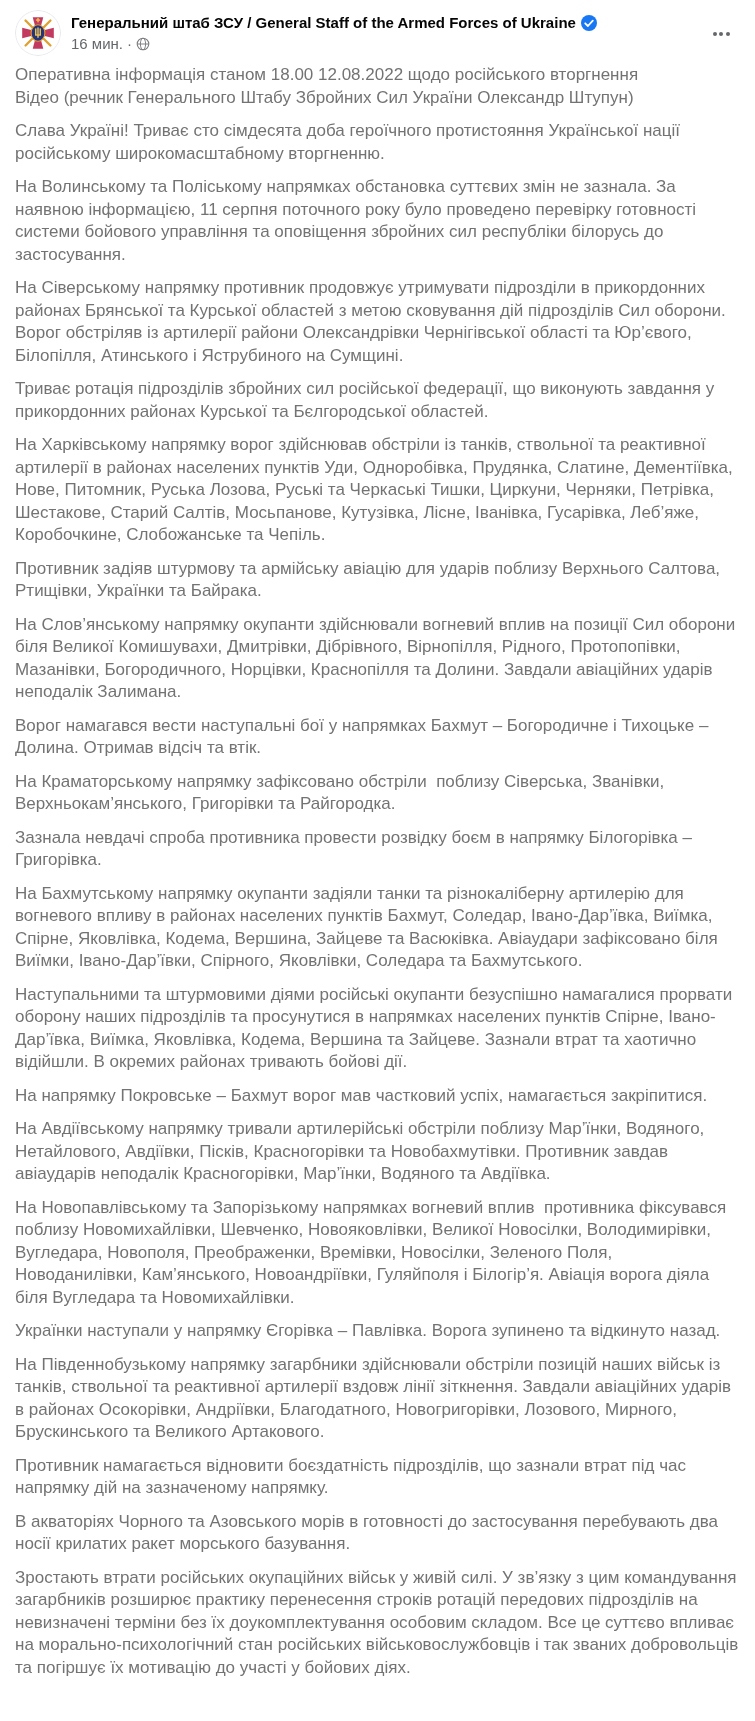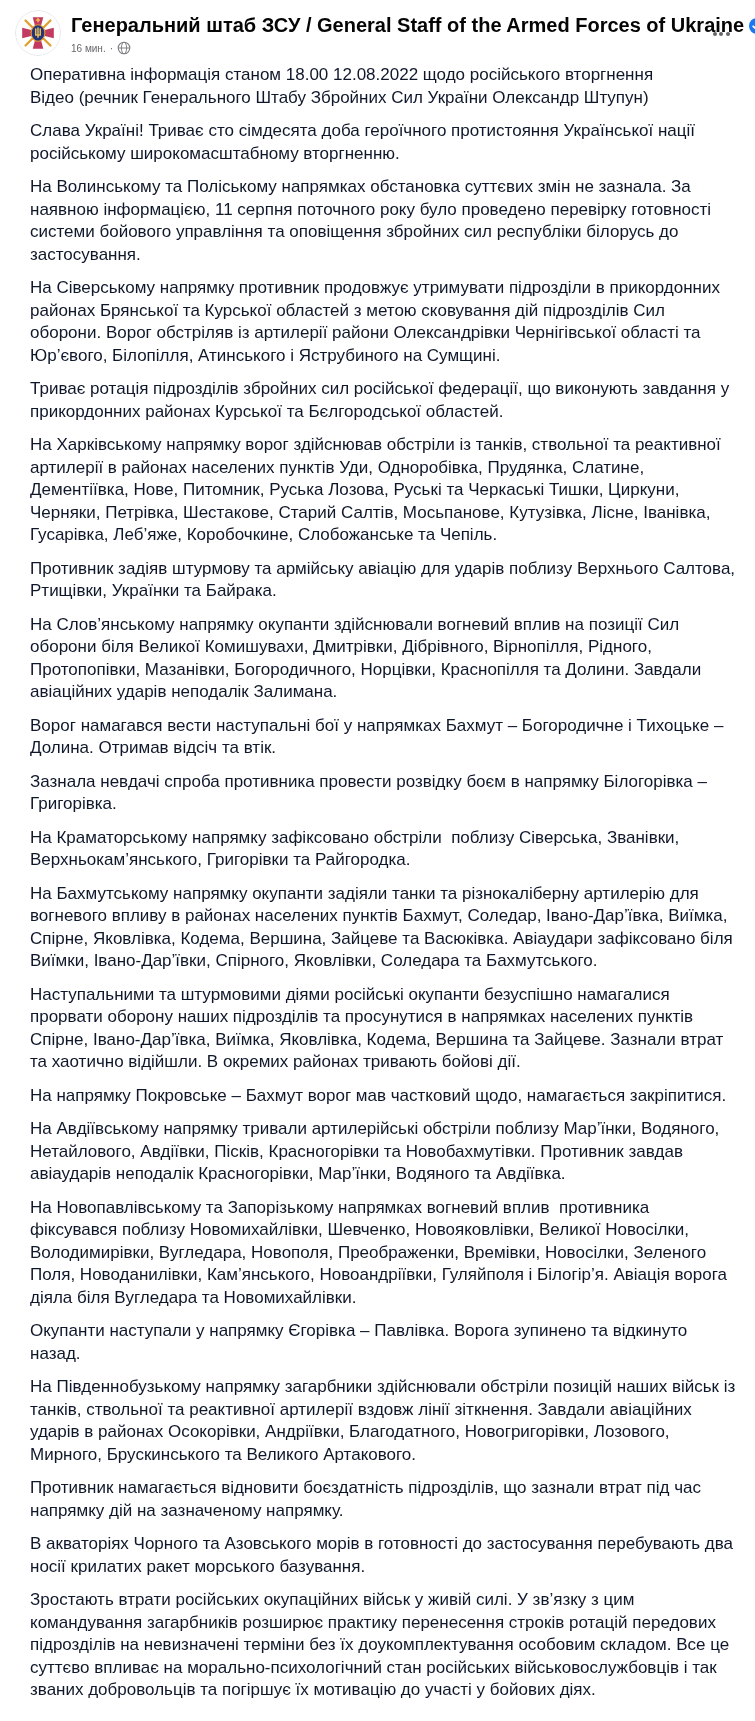--- a/index.html
+++ b/index.html
@@ -26,31 +26,31 @@
     overflow: hidden;
     cursor: pointer;
   }
   .avatar-wrap svg { display: block; width: 46px; height: 46px; }
   .header-info { margin-left: 10px; flex: 1 1 auto; min-width: 0; }
   .page-name-row {
     display: flex; align-items: center; gap: 5px;
     margin-top: 4px;
   }
   .page-name {
-    font-size: 20px;
+    font-size: 15px;
     font-weight: 700;
     color: #050505;
     white-space: nowrap;
     cursor: pointer;
   }
   .verified { width: 16px; height: 16px; flex: 0 0 16px; }
   .meta-row {
     display: flex; align-items: center; gap: 4px;
     margin-top: 4px;
-    font-size: 10px;
+    font-size: 15px;
     color: #65676b;
   }
   .globe { width: 14px; height: 14px; opacity: .85; }
   .more-btn {
     flex: 0 0 auto;
     width: 36px; height: 36px;
     margin-top: 6px;
     border: none; background: transparent;
     border-radius: 50%;
     display: flex; align-items: center; justify-content: center;
@@ -62,23 +62,23 @@
     background: #65676b;
   }
 
   
   .body-text {
     padding: 4px 16px 16px 15px;
     font-size: 17px;
     line-height: 22.5px;
   }
   .body-text p {
-    margin: 0 0 11px 15px;
+    margin: 0 0 11px 0;
     white-space: pre-wrap;
-    color: #0f172a;
+    color: #737373;
   }
   .body-text p:last-child { margin-bottom: 0; }
 </style>
 </head>
 <body>
 
 <div class="post">
 
   <div class="header">
 
@@ -146,27 +146,27 @@
     <p>Оперативна інформація станом 18.00 12.08.2022 щодо російського вторгнення
 Відео (речник Генерального Штабу Збройних Сил України Олександр Штупун)</p>
     <p>Слава Україні! Триває сто сімдесята доба героїчного протистояння Української нації російському широкомасштабному вторгненню.</p>
     <p>На Волинському та Поліському напрямках обстановка суттєвих змін не зазнала. За наявною інформацією, 11 серпня поточного року було проведено перевірку готовності системи бойового управління та оповіщення збройних сил республіки білорусь до застосування.</p>
     <p>На Сіверському напрямку противник продовжує утримувати підрозділи в прикордонних районах Брянської та Курської областей з метою сковування дій підрозділів Сил оборони. Ворог обстріляв із артилерії райони Олександрівки Чернігівської області та Юр’євого, Білопілля, Атинського і Яструбиного на Сумщині.</p>
     <p>Триває ротація підрозділів збройних сил російської федерації, що виконують завдання у прикордонних районах Курської та Бєлгородської областей.</p>
     <p>На Харківському напрямку ворог здійснював обстріли із танків, ствольної та реактивної артилерії в районах населених пунктів Уди, Одноробівка, Прудянка, Слатине, Дементіївка, Нове, Питомник, Руська Лозова, Руські та Черкаські Тишки, Циркуни, Черняки, Петрівка, Шестакове, Старий Салтів, Мосьпанове, Кутузівка, Лісне, Іванівка, Гусарівка, Леб’яже, Коробочкине, Слобожанське та Чепіль.</p>
     <p>Противник задіяв штурмову та армійську авіацію для ударів поблизу Верхнього Салтова, Ртищівки, Українки та Байрака.</p>
     <p>На Слов’янському напрямку окупанти здійснювали вогневий вплив на позиції Сил оборони біля Великої Комишувахи, Дмитрівки, Дібрівного, Вірнопілля, Рідного, Протопопівки, Мазанівки, Богородичного, Норцівки, Краснопілля та Долини. Завдали авіаційних ударів неподалік Залимана.</p>
     <p>Ворог намагався вести наступальні бої у напрямках Бахмут – Богородичне і Тихоцьке – Долина. Отримав відсіч та втік.</p>
+    <p>На Краматорському напрямку зафіксовано обстріли  поблизу Сіверська, Званівки, Верхньокам’янського, Григорівки та Райгородка.</p>
     <p>Зазнала невдачі спроба противника провести розвідку боєм в напрямку Білогорівка – Григорівка.</p>
-    <p>На Краматорському напрямку зафіксовано обстріли  поблизу Сіверська, Званівки, Верхньокам’янського, Григорівки та Райгородка.</p>
     <p>На Бахмутському напрямку окупанти задіяли танки та різнокаліберну артилерію для вогневого впливу в районах населених пунктів Бахмут, Соледар, Івано-Дар’ївка, Виїмка, Спірне, Яковлівка, Кодема, Вершина, Зайцеве та Васюківка. Авіаудари зафіксовано біля Виїмки, Івано-Дар’ївки, Спірного, Яковлівки, Соледара та Бахмутського.</p>
     <p>Наступальними та штурмовими діями російські окупанти безуспішно намагалися прорвати оборону наших підрозділів та просунутися в напрямках населених пунктів Спірне, Івано-Дар’ївка, Виїмка, Яковлівка, Кодема, Вершина та Зайцеве. Зазнали втрат та хаотично відійшли. В окремих районах тривають бойові дії.</p>
-    <p>На напрямку Покровське – Бахмут ворог мав частковий щодо, намагається закріпитися.</p>
+    <p>На напрямку Покровське – Бахмут ворог мав частковий успіх, намагається закріпитися.</p>
     <p>На Авдіївському напрямку тривали артилерійські обстріли поблизу Мар’їнки, Водяного, Нетайлового, Авдіївки, Пісків, Красногорівки та Новобахмутівки. Противник завдав авіаударів неподалік Красногорівки, Мар’їнки, Водяного та Авдіївка.</p>
     <p>На Новопавлівському та Запорізькому напрямках вогневий вплив  противника фіксувався поблизу Новомихайлівки, Шевченко, Новояковлівки, Великої Новосілки, Володимирівки, Вугледара, Новополя, Преображенки, Времівки, Новосілки, Зеленого Поля, Новоданилівки, Кам’янського, Новоандріївки, Гуляйполя і Білогір’я. Авіація ворога діяла біля Вугледара та Новомихайлівки.</p>
-    <p>Окупанти наступали у напрямку Єгорівка – Павлівка. Ворога зупинено та відкинуто назад.</p>
+    <p>Українки наступали у напрямку Єгорівка – Павлівка. Ворога зупинено та відкинуто назад.</p>
     <p>На Південнобузькому напрямку загарбники здійснювали обстріли позицій наших військ із танків, ствольної та реактивної артилерії вздовж лінії зіткнення. Завдали авіаційних ударів в районах Осокорівки, Андріївки, Благодатного, Новогригорівки, Лозового, Мирного, Брускинського та Великого Артакового.</p>
     <p>Противник намагається відновити боєздатність підрозділів, що зазнали втрат під час напрямку дій на зазначеному напрямку.</p>
     <p>В акваторіях Чорного та Азовського морів в готовності до застосування перебувають два носії крилатих ракет морського базування.</p>
     <p>Зростають втрати російських окупаційних військ у живій силі. У зв’язку з цим командування загарбників розширює практику перенесення строків ротацій передових підрозділів на невизначені терміни без їх доукомплектування особовим складом. Все це суттєво впливає на морально-психологічний стан російських військовослужбовців і так званих добровольців та погіршує їх мотивацію до участі у бойових діях.</p>
   </div>
 
 </div>
 
 </body></html>

